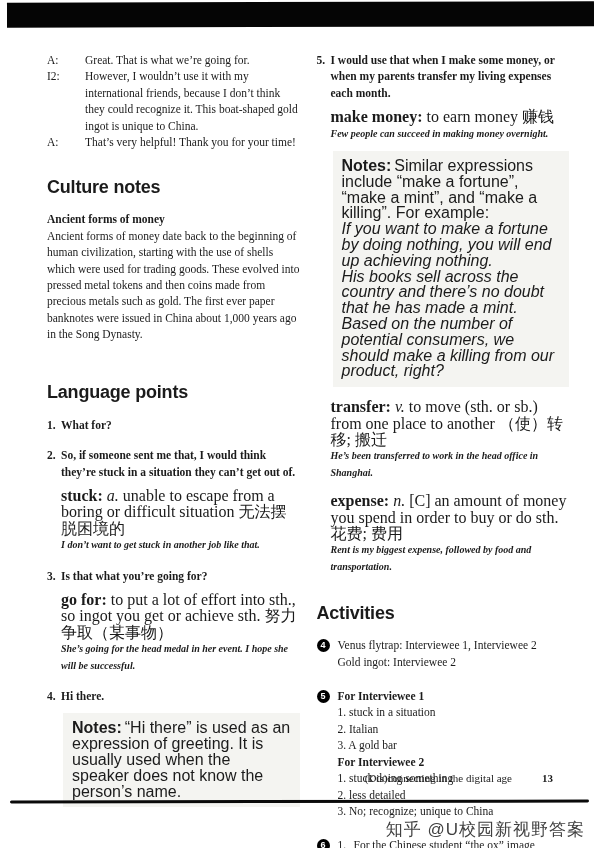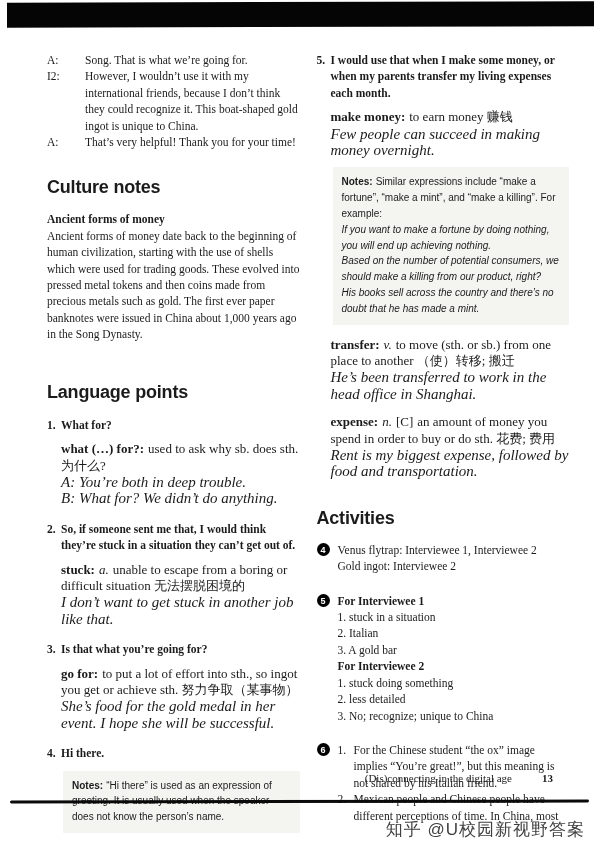--- a/index.html
+++ b/index.html
@@ -34,30 +34,30 @@
     font-weight:bold;font-size:18px;letter-spacing:-0.2px;
     margin:16px 0 13px 0;
   }
   .mt-section{margin-top:39px;}
   
   .lp{margin-top:14px;}
   .lp-title{display:flex;font-weight:bold;font-size:11.5px;line-height:16.4px;}
   .lp-num{width:14px;flex-shrink:0;}
   .lp-titletext{flex:1;}
   .lp-body{margin-left:14px;margin-top:8px;}
-  .def-line{font-size:13px;line-height:16.4px;margin:0;}
+  .def-line{font-size:16px;line-height:16.4px;margin:0;}
   .term{font-weight:bold;margin-right:4px;}
   .pos{font-style:italic;margin-right:4px;}
   .countable{margin-right:4px;}
-  .example{font-size:15px;line-height:16.4px;margin:0;font-style:italic;}
+  .example{font-size:10px;line-height:16.4px;margin:0;font-style:italic;font-weight:bold;}
   
   .notes-box{
     background:#f4f4f1;
     font-family:"Liberation Sans", sans-serif;
-    font-size:10px;line-height:15.8px;
+    font-size:16px;line-height:15.8px;
     padding:7px 9px 8px 9px;
     margin:9px 0 9px 16px;
   }
   .notes-box .nb-label{font-weight:bold;margin-right:3px;}
   .notes-box .nb-example{font-style:italic;margin:0;}
   .notes-box p{margin:0;}
   
   .act-item{display:flex;margin-top:13px;}
   .act-badge{
     width:13px;height:13px;border-radius:50%;
@@ -96,21 +96,21 @@
 
   <div class="top-bar"></div>
 
   <div class="content">
 
     <div class="col">
 
       <div class="dialogue">
         <div class="dlg-row">
           <span class="dlg-speaker">A:</span>
-          <span class="dlg-text">Song. That is what we’re going for.</span>
+          <span class="dlg-text">Great. That is what we’re going for.</span>
         </div>
         <div class="dlg-row">
           <span class="dlg-speaker">I2:</span>
           <span class="dlg-text">However, I wouldn’t use it with my international friends, because I don’t think they could recognize it. This boat-shaped gold ingot is unique to China.</span>
         </div>
         <div class="dlg-row">
           <span class="dlg-speaker">A:</span>
           <span class="dlg-text">That’s very helpful! Thank you for your time!</span>
         </div>
       </div>
@@ -119,27 +119,20 @@
       <p class="body-text bold">Ancient forms of money</p>
       <p class="body-text">Ancient forms of money date back to the beginning of human civilization, starting with the use of shells which were used for trading goods. These evolved into pressed metal tokens and then coins made from precious metals such as gold. The first ever paper banknotes were issued in China about 1,000 years ago in the Song Dynasty.</p>
 
       <h2 class="section-heading mt-section">Language points</h2>
 
       <div class="lp">
         <div class="lp-title">
           <span class="lp-num">1.</span>
           <span class="lp-titletext">What for?</span>
         </div>
-        <div class="lp-body">
-          <p class="def-line">
-            <span class="term">what (…) for?:</span><span>used to ask why sb. does sth. 为什么?</span>
-          </p>
-          <p class="example">A: You’re both in deep trouble.</p>
-          <p class="example">B: What for? We didn’t do anything.</p>
-        </div>
       </div>
 
       <div class="lp">
         <div class="lp-title">
           <span class="lp-num">2.</span>
           <span class="lp-titletext">So, if someone sent me that, I would think they’re stuck in a situation they can’t get out of.</span>
         </div>
         <div class="lp-body">
           <p class="def-line">
             <span class="term">stuck:</span><span class="pos">a.</span><span>unable to escape from a boring or difficult situation 无法摆脱困境的</span>
@@ -150,21 +143,21 @@
 
       <div class="lp">
         <div class="lp-title">
           <span class="lp-num">3.</span>
           <span class="lp-titletext">Is that what you’re going for?</span>
         </div>
         <div class="lp-body">
           <p class="def-line">
             <span class="term">go for:</span><span>to put a lot of effort into sth., so ingot you get or achieve sth. 努力争取（某事物）</span>
           </p>
-          <p class="example">She’s food for the gold medal in her event. I hope she will be successful.</p>
+          <p class="example">She’s going for the head medal in her event. I hope she will be successful.</p>
         </div>
       </div>
 
       <div class="lp">
         <div class="lp-title">
           <span class="lp-num">4.</span>
           <span class="lp-titletext">Hi there.</span>
         </div>
         <div class="notes-box">
           <p>
@@ -188,22 +181,22 @@
             <span class="term">make money:</span><span>to earn money 赚钱</span>
           </p>
           <p class="example">Few people can succeed in making money overnight.</p>
         </div>
 
         <div class="notes-box">
           <p>
             <span class="nb-label">Notes:</span><span>Similar expressions include “make a fortune”, “make a mint”, and “make a killing”. For example:</span>
           </p>
           <p class="nb-example">If you want to make a fortune by doing nothing, you will end up achieving nothing.</p>
+          <p class="nb-example">His books sell across the country and there’s no doubt that he has made a mint.</p>
           <p class="nb-example">Based on the number of potential consumers, we should make a killing from our product, right?</p>
-          <p class="nb-example">His books sell across the country and there’s no doubt that he has made a mint.</p>
         </div>
 
         <div class="lp-body" style="margin-top:12px;">
           <p class="def-line">
             <span class="term">transfer:</span><span class="pos">v.</span><span>to move (sth. or sb.) from one place to another （使）转移; 搬迁</span>
           </p>
           <p class="example">He’s been transferred to work in the head office in Shanghai.</p>
         </div>
 
         <div class="lp-body" style="margin-top:12px;">

